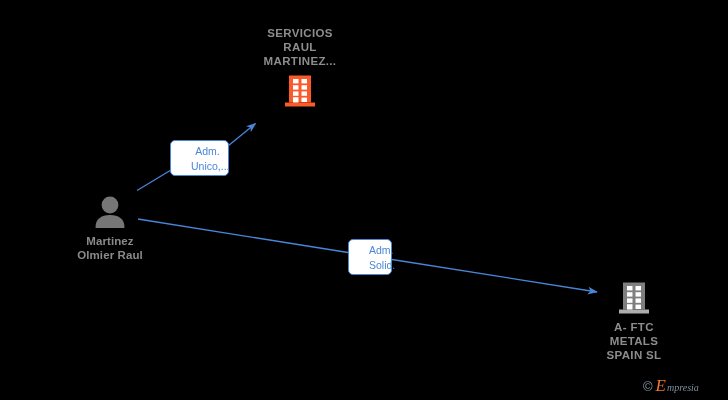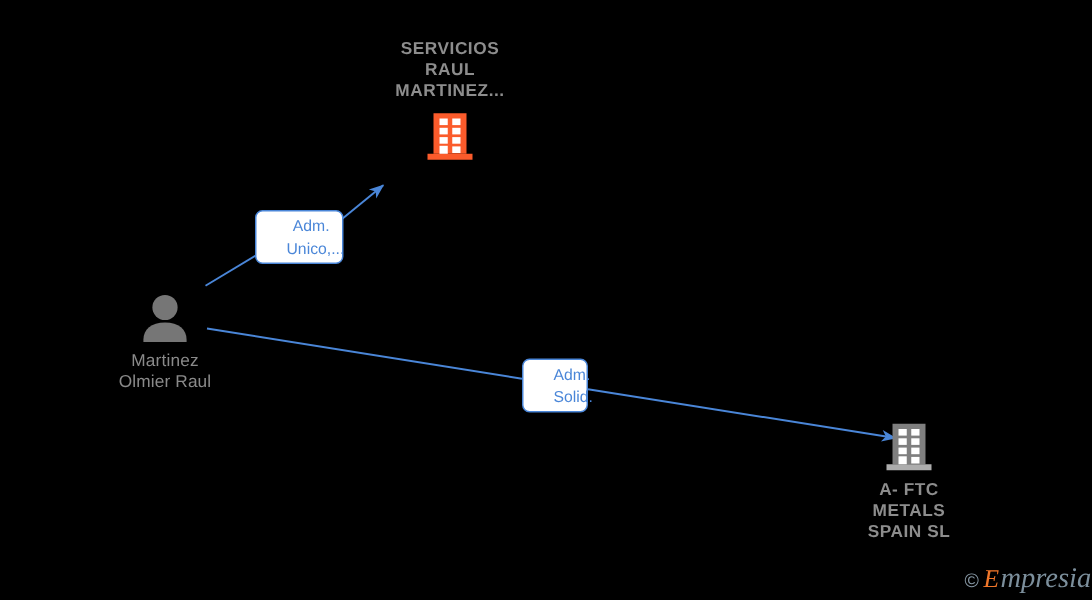--- a/index.html
+++ b/index.html
@@ -42,21 +42,21 @@
     color: #8a8a8a;
     letter-spacing: 0.1px;
     white-space: pre-line;
   }
   .node-label.company {
     font-weight: bold;
     color: #8d8d8d;
     letter-spacing: 0.35px;
   }
   .node-label.person {
-    font-weight: normal;
+    font-weight: bold;
     color: #8a8a8a;
   }
 
   
   #node-servicios {
     left: 238px;
     top: 26px;
     width: 124px;
   }
   #node-servicios .node-label {
@@ -68,21 +68,21 @@
     left: 48px;
     top: 196px;
     width: 124px;
   }
   #node-person .node-label {
     margin-top: 6px;
   }
 
   
   #node-ftc {
-    left: 544px;
+    left: 572px;
     top: 281px;
     width: 124px;
   }
   #node-ftc .node-label {
     margin-top: 5px;
   }
 
   
   .edge-label {
     position: absolute;
@@ -127,21 +127,21 @@
   #watermark .wm-e {
     font-family: "Liberation Serif", "DejaVu Serif", serif;
     font-style: italic;
     font-size: 17px;
     color: #f0762a;
     line-height: 14px;
   }
   #watermark .wm-text {
     font-family: "Liberation Serif", "DejaVu Serif", serif;
     font-style: italic;
-    font-size: 19px;
+    font-size: 10px;
     color: #7c8f9c;
     line-height: 14px;
     margin-left: -2px;
   }
 </style>
 </head>
 <body>
 
 <div id="canvas">
 

